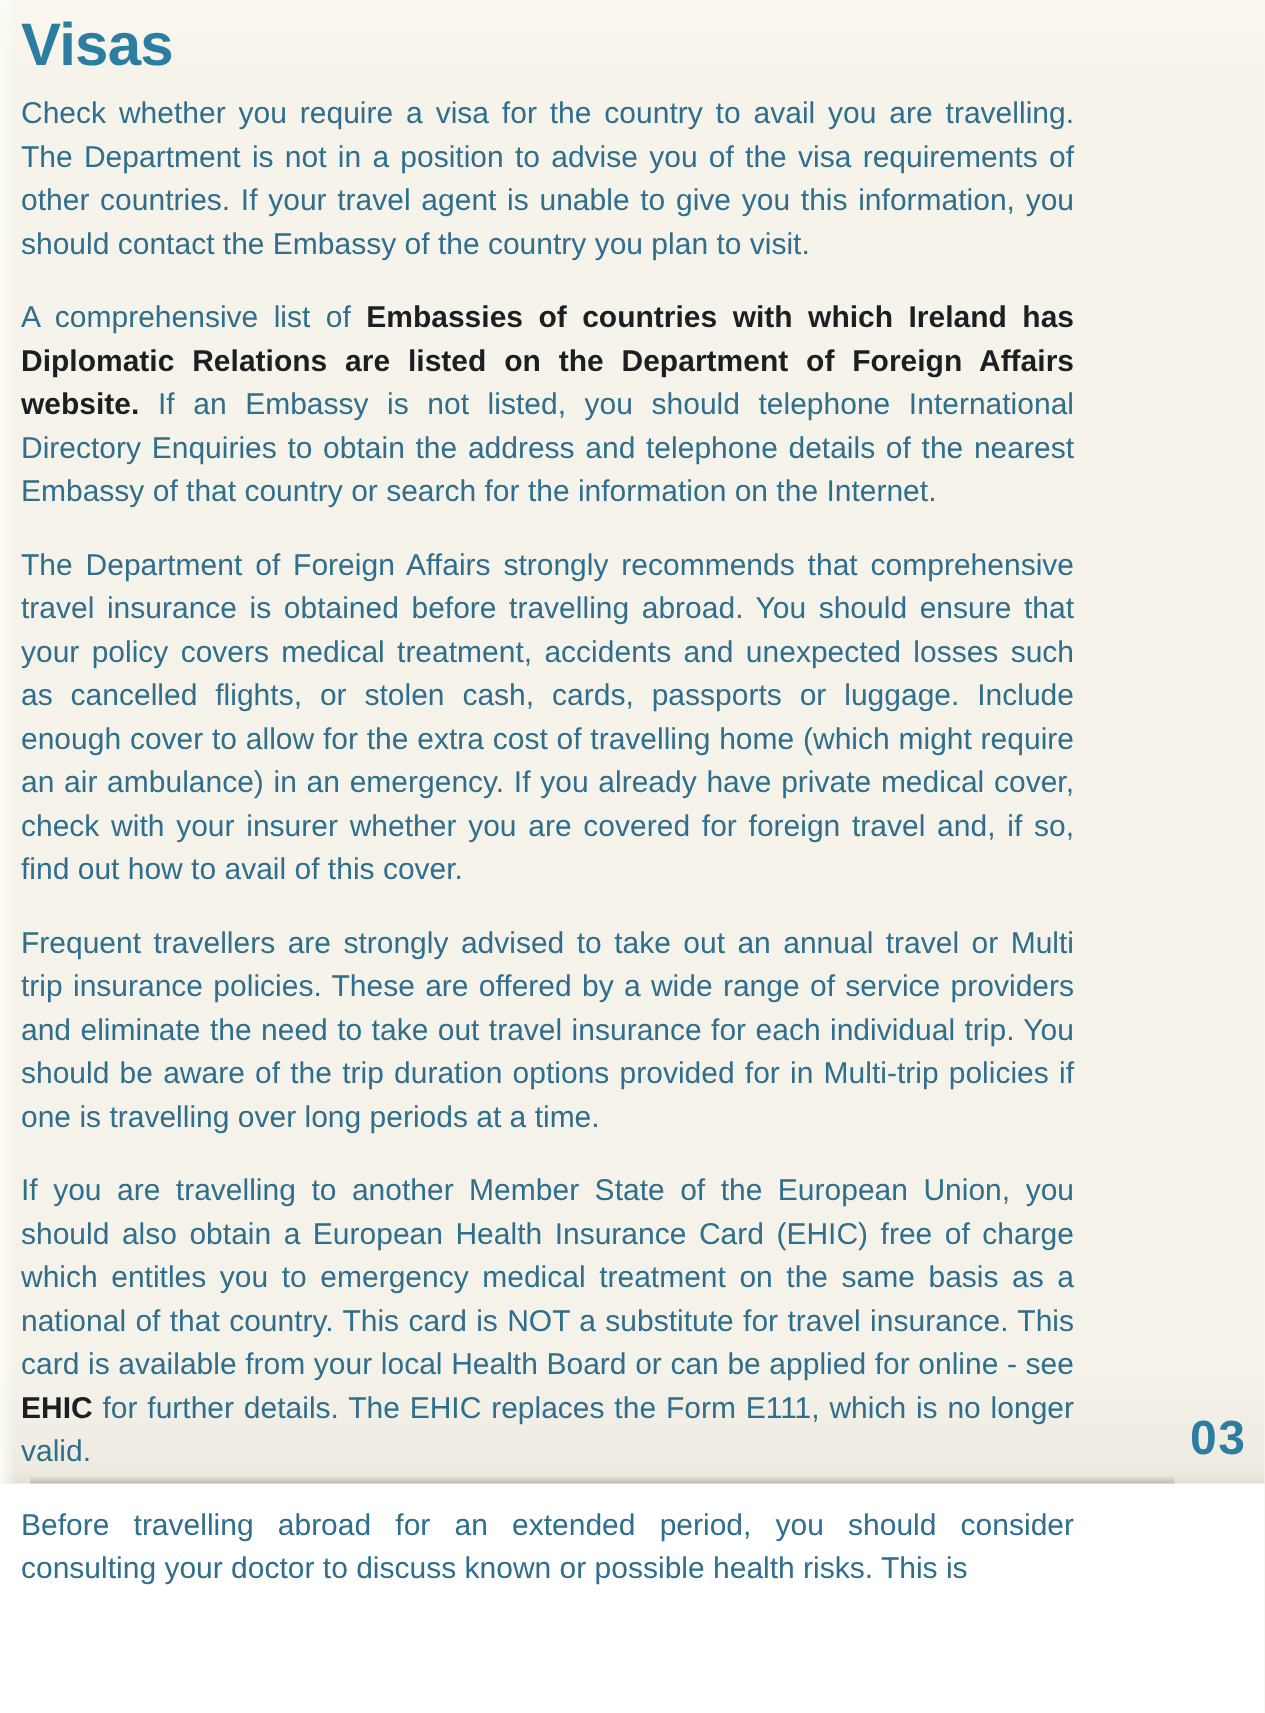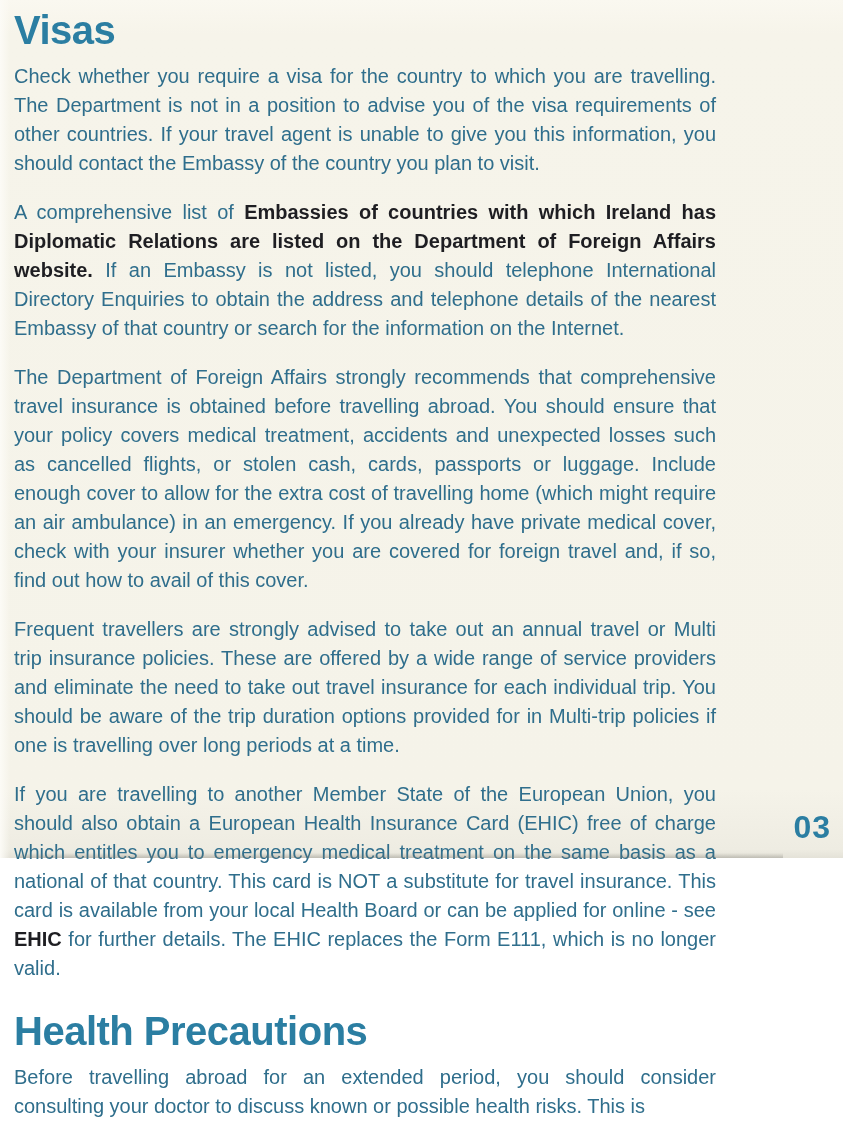--- a/index.html
+++ b/index.html
@@ -8,21 +8,21 @@
   }
   body {
     width: 843px;
     height: 1142px;
     overflow: hidden;
     font-family: "Liberation Sans", sans-serif;
   }
   .page {
     position: relative;
     width: 843px;
-    height: 858px;
+    height: 989px;
     box-sizing: border-box;
     background:
       linear-gradient(180deg, #faf8f0 0%, #f6f4ea 4%, #f5f3e9 92%, #eeece2 99%, #e4e2d8 100%),
       #f5f3e9;
   }
   .page::before {
     
     content: "";
     position: absolute;
     left: 0; top: 0; bottom: 0;
@@ -77,22 +77,21 @@
     letter-spacing: 1px;
     color: var(--heading-color, #2b7ea2);
   }
 </style>
 </head>
 <body>
 
 <div class="page" style="background-color: rgb(245, 243, 233);">
   <div class="content">
       <h2 class="heading">Visas</h2>
-      <p class="body-para"><span class="run">Check whether you require a visa for the country to which you are travelling. The Department is not in a position to advise you of the visa requirements of other countries. If your travel agent is unable to give you this information, you should contact the Embassy of the country you plan to visit.</span></p>
+      <p class="body-para"><span class="run">Check whether you require a visa for the country to avail you are travelling. The Department is not in a position to advise you of the visa requirements of other countries. If your travel agent is unable to give you this information, you should contact the Embassy of the country you plan to visit.</span></p>
       <p class="body-para"><span class="run">A comprehensive list of </span><span class="run emphasis">Embassies of countries with which Ireland has Diplomatic Relations are listed on the Department of Foreign Affairs website.</span><span class="run"> If an Embassy is not listed, you should telephone International Directory Enquiries to obtain the address and telephone details of the nearest Embassy of that country or search for the information on the Internet.</span></p>
       <p class="body-para"><span class="run">The Department of Foreign Affairs strongly recommends that comprehensive travel insurance is obtained before travelling abroad. You should ensure that your policy covers medical treatment, accidents and unexpected losses such as cancelled flights, or stolen cash, cards, passports or luggage. Include enough cover to allow for the extra cost of travelling home (which might require an air ambulance) in an emergency. If you already have private medical cover, check with your insurer whether you are covered for foreign travel and, if so, find out how to avail of this cover.</span></p>
       <p class="body-para"><span class="run">Frequent travellers are strongly advised to take out an annual travel or Multi trip insurance policies. These are offered by a wide range of service providers and eliminate the need to take out travel insurance for each individual trip. You should be aware of the trip duration options provided for in Multi-trip policies if one is travelling over long periods at a time.</span></p>
       <p class="body-para"><span class="run">If you are travelling to another Member State of the European Union, you should also obtain a European Health Insurance Card (EHIC) free of charge which entitles you to emergency medical treatment on the same basis as a national of that country. This card is NOT a substitute for travel insurance. This card is available from your local Health Board or can be applied for online - see </span><span class="run emphasis">EHIC</span><span class="run"> for further details. The EHIC replaces the Form E111, which is no longer valid.</span></p>
-      <h2 class="heading">Health Precautions</h2>
       <p class="body-para"><span class="run">Before travelling abroad for an extended period, you should consider consulting your doctor to discuss known or possible health risks. This is</span></p>
     </div>
   <div class="page-number">03</div>
 </div>
 
 </body></html>

